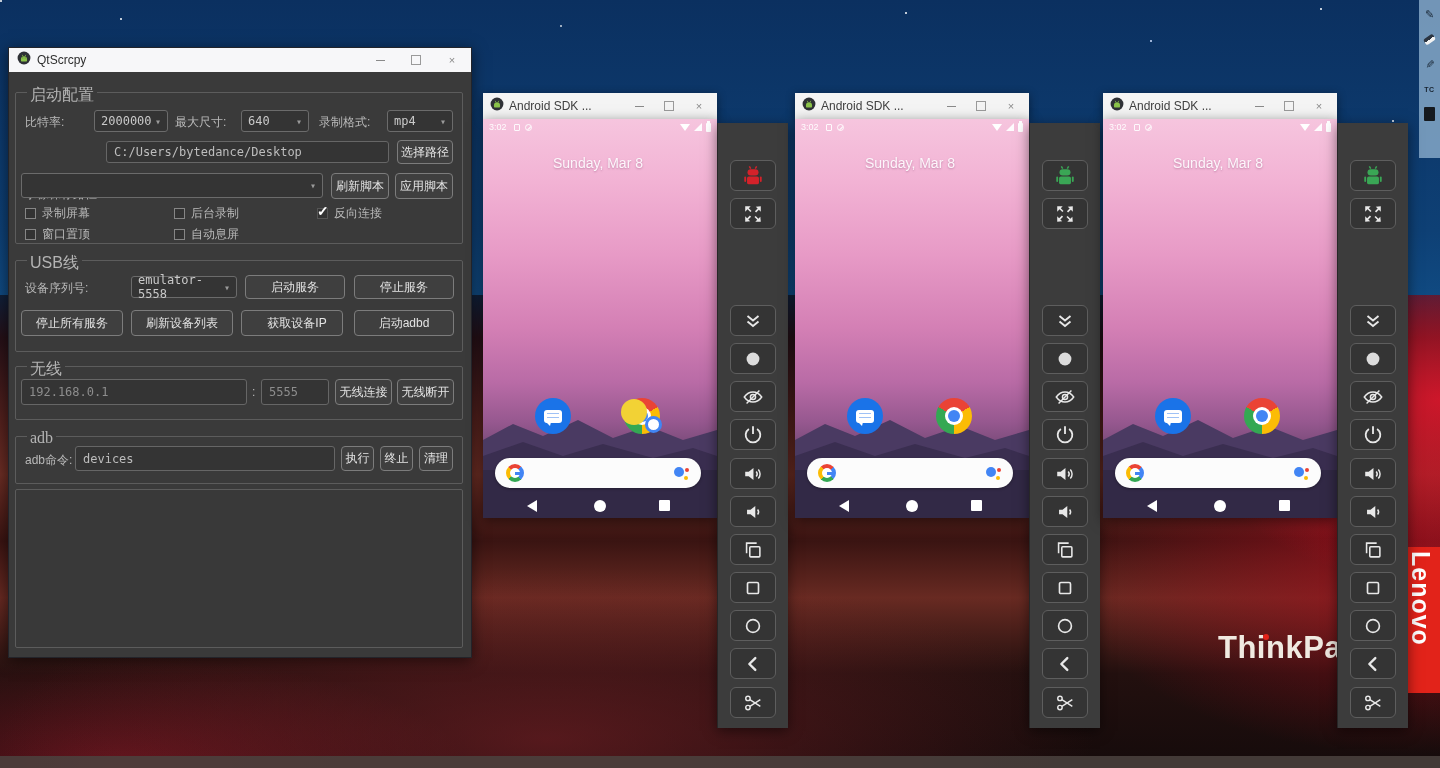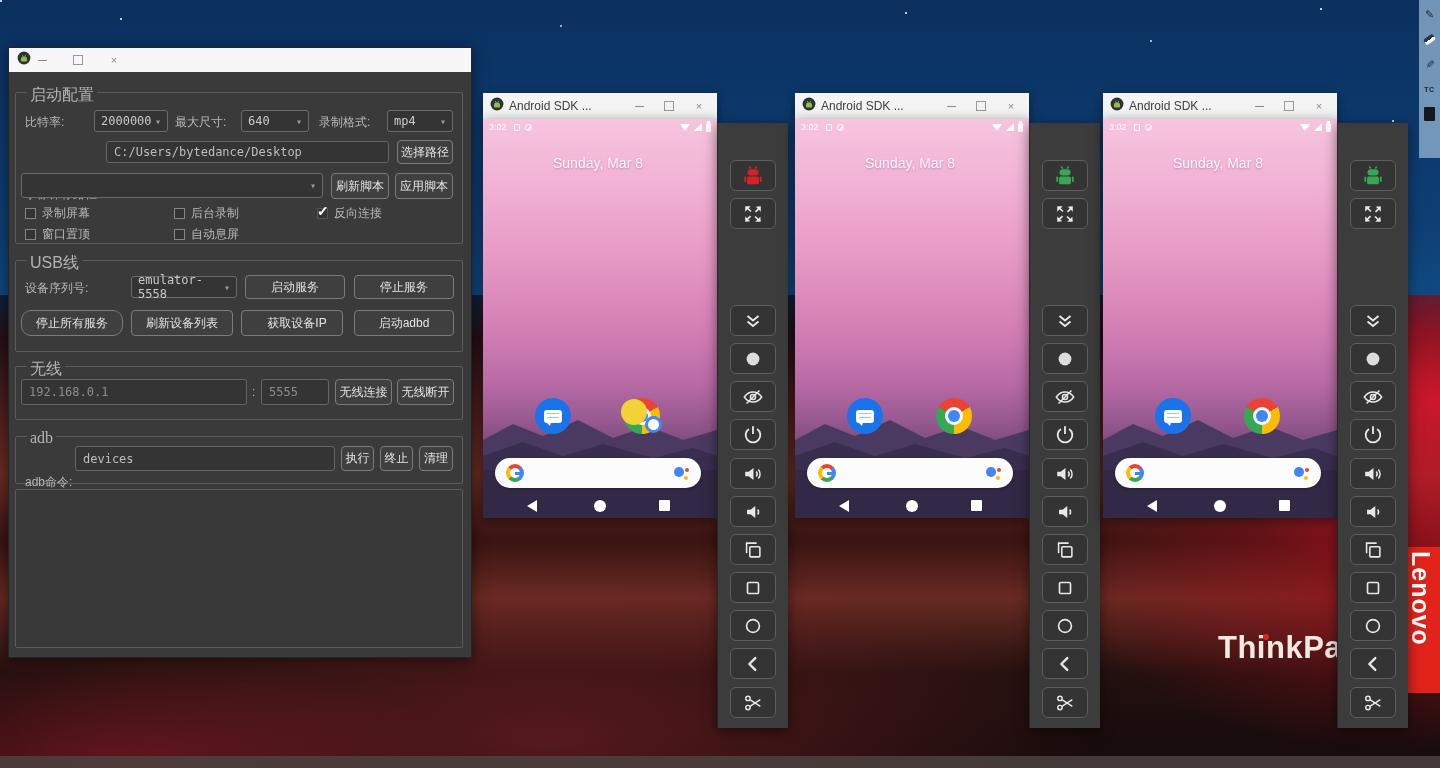--- a/index.html
+++ b/index.html
@@ -138,20 +138,21 @@
       <svg width="14" height="14" viewBox="0 0 24 24">
           <circle cx="12" cy="12" r="11" fill="#2f3136"></circle>
           <path d="M6.8 14a5.2 5.2 0 0 1 10.4 0z" fill="#8bc34a"></path>
           <rect x="6.8" y="13.4" width="10.4" height="4.4" rx="1.2" fill="#8bc34a"></rect>
           <line x1="9" y1="6.6" x2="10.1" y2="9" stroke="#8bc34a" stroke-width="1.3"></line>
           <line x1="15" y1="6.6" x2="13.9" y2="9" stroke="#8bc34a" stroke-width="1.3"></line>
           <circle cx="10" cy="11.8" r=".8" fill="#2f3136"></circle>
           <circle cx="14" cy="11.8" r=".8" fill="#2f3136"></circle>
         </svg>
     </span>
+    <span id="qt-title">QtScrcpy</span>
     <span class="wb">
         <i class="min"></i>
       </span>
     <span class="wb" style="margin:0 14px;">
         <i class="max"></i>
       </span>
     <span class="wb">×</span>
   </div>
 
   <div class="grp" style="left:6px;top:44px;width:446px;height:150px;"></div>
@@ -204,40 +205,40 @@
     </div>
 
   <div class="grp" style="left:6px;top:212px;width:446px;height:90px;"></div>
   <span class="grp-label" style="left:18px;top:205px;">USB线</span>
   <span class="qt-label" style="left:16px;top:232px;">设备序列号:</span>
   <div class="combo" style="left:122px;top:228px;width:106px;">
       <span>emulator-5558</span>
     </div>
   <button class="qbtn" style="left:236px;top:227px;width:100px;">启动服务</button>
   <button class="qbtn" style="left:345px;top:227px;width:100px;">停止服务</button>
-  <button class="qbtn" style="left:12px;top:262px;width:102px;height:26px;border-radius:10px;">停止所有服务</button>
+  <button class="qbtn" style="left:12px;top:262px;width:102px;height:26px;">停止所有服务</button>
   <button class="qbtn" style="left:122px;top:262px;width:102px;height:26px;">刷新设备列表</button>
   <button class="qbtn" style="left:232px;top:262px;width:102px;height:26px;padding-left:16px;">获取设备IP</button>
   <button class="qbtn" style="left:345px;top:262px;width:100px;height:26px;">启动adbd</button>
 
   <div class="grp" style="left:6px;top:318px;width:446px;height:52px;"></div>
   <span class="grp-label" style="left:18px;top:311px;">无线</span>
   <div class="tinput ghost" style="left:12px;top:331px;width:226px;height:26px;">
       <span>192.168.0.1</span>
     </div>
   <span class="qt-label" style="left:243px;top:337px;">:</span>
   <div class="tinput ghost" style="left:252px;top:331px;width:68px;height:26px;">
       <span>5555</span>
     </div>
   <button class="qbtn" style="left:326px;top:331px;width:57px;height:26px;">无线连接</button>
   <button class="qbtn" style="left:388px;top:331px;width:57px;height:26px;">无线断开</button>
 
   <div class="grp" style="left:6px;top:388px;width:446px;height:46px;"></div>
   <span class="grp-label" style="left:18px;top:381px;font-family:Liberation Serif, serif;">adb</span>
-  <span class="qt-label" style="left:16px;top:426px;">adb命令:</span>
+  <span class="qt-label" style="left:16px;top:404px;">adb命令:</span>
   <div class="tinput" style="left:66px;top:398px;width:260px;height:25px;">
       <span>devices</span>
     </div>
   <button class="qbtn" style="left:332px;top:398px;width:33px;height:25px;">执行</button>
   <button class="qbtn" style="left:371px;top:398px;width:33px;height:25px;">终止</button>
   <button class="qbtn" style="left:410px;top:398px;width:34px;height:25px;">清理</button>
 
   <div id="qt-console"></div>
 </div>
 

